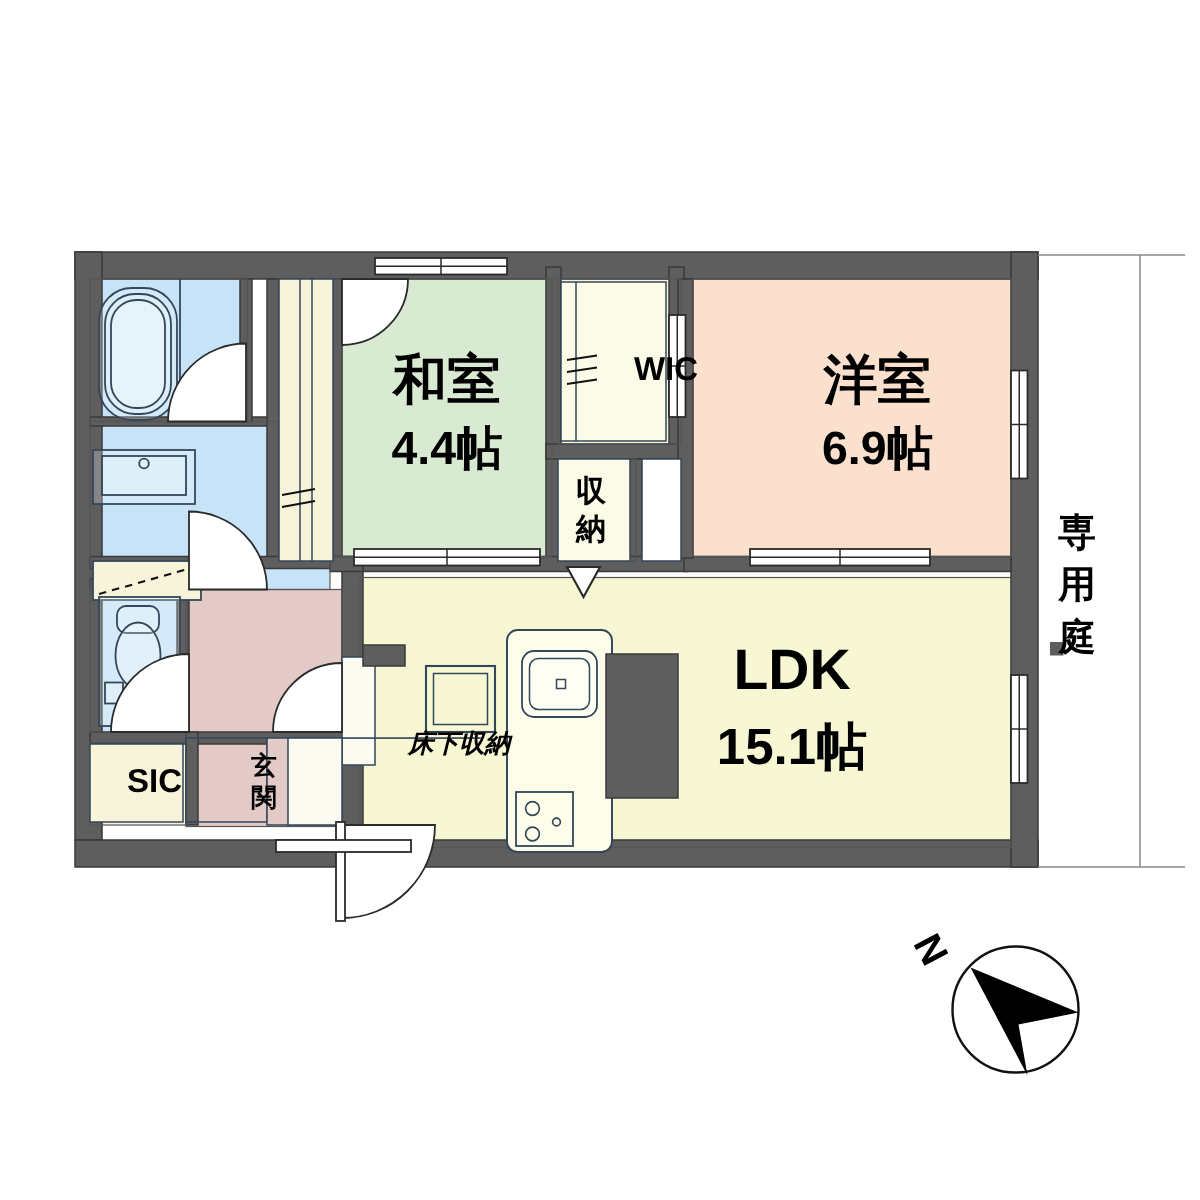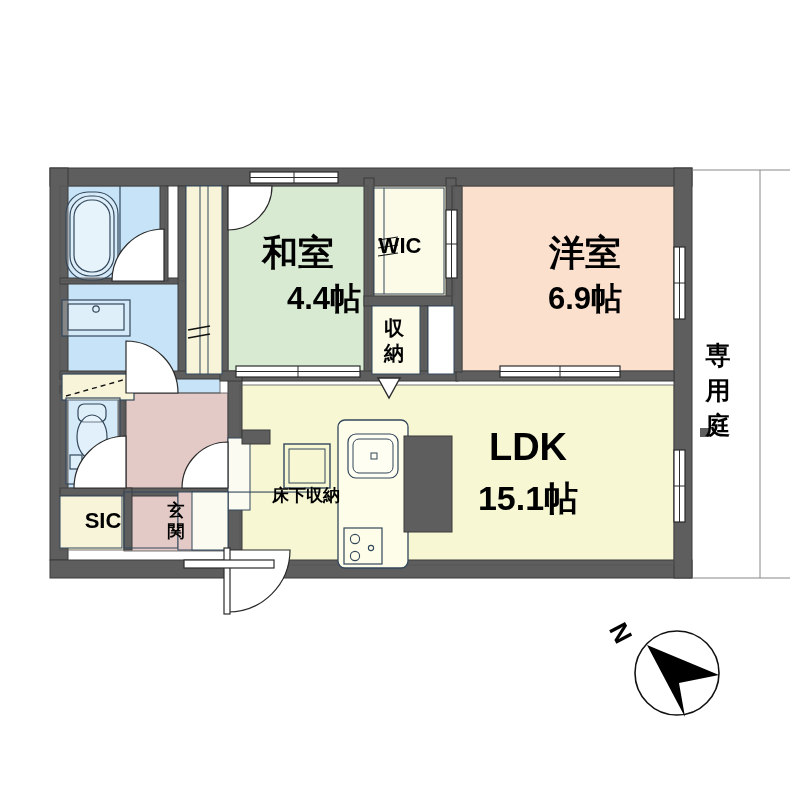--- a/index.html
+++ b/index.html
@@ -170,42 +170,42 @@
         <line x1="760" y1="170" x2="760" y2="578" stroke="#888" stroke-width="1"></line>
       </g>
       <g>
         <circle cx="677" cy="673" r="42" fill="#ffffff" stroke="#111" stroke-width="1.6"></circle>
         <path d="M 647 645 L 719 675 L 679 683 L 685 717 Z" fill="#000000"></path>
         <text x="633" y="637" fill="#000" font-size="26" font-weight="bold" font-family="&quot;Liberation Sans&quot;, sans-serif" transform="rotate(-118 633 637)">N</text>
       </g>
     </svg><div class="lbl" style="font-size: 36px; left: 0px; top: 233.68px; width: 800px; text-align: left;">
       <span style="position: absolute; left: 298px; transform: translateX(-50%);">和室</span>
     </div><div class="lbl" style="font-size: 31px; left: 0px; top: 282.78px; width: 800px; text-align: left;">
-      <span style="position: absolute; left: 298px; transform: translateX(-50%); margin-left: 26px;">4.4帖</span>
+      <span style="position: absolute; left: 298px; transform: translateX(-50%);">4.4帖</span>
     </div><div class="lbl" style="font-size: 22px; left: 0px; top: 234.36px; width: 800px; text-align: left;">
-      <span style="position: absolute; left: 400px; transform: translateX(-50%); text-align: right;">WIC</span>
+      <span style="position: absolute; left: 444px; transform: translateX(-50%); text-align: right;">WIC</span>
     </div><div class="lbl" style="font-size: 20px; left: 0px; top: 317.6px; width: 800px; text-align: left;">
       <span style="position: absolute; left: 394px; transform: translateX(-50%);">収</span>
     </div><div class="lbl" style="font-size: 20px; left: 0px; top: 342.6px; width: 800px; text-align: left;">
       <span style="position: absolute; left: 394px; transform: translateX(-50%);">納</span>
     </div><div class="lbl" style="font-size: 36px; left: 0px; top: 233.68px; width: 800px; text-align: left;">
       <span style="position: absolute; left: 585px; transform: translateX(-50%);">洋室</span>
     </div><div class="lbl" style="font-size: 31px; left: 0px; top: 282.78px; width: 800px; text-align: left;">
       <span style="position: absolute; left: 585px; transform: translateX(-50%); text-align: center;">6.9帖</span>
     </div><div class="lbl" style="font-size: 38px; left: 0px; top: 428.44px; width: 800px; text-align: left;">
       <span style="position: absolute; left: 528px; transform: translateX(-50%);">LDK</span>
     </div><div class="lbl" style="font-size: 34px; left: 0px; top: 480.92px; width: 800px; text-align: left;">
       <span style="position: absolute; left: 528px; transform: translateX(-50%); text-align: right;">15.1帖</span>
     </div><div class="lbl" style="font-size: 22px; left: 0px; top: 509.36px; width: 800px; text-align: left;">
       <span style="position: absolute; left: 103px; transform: translateX(-50%);">SIC</span>
     </div><div class="lbl" style="font-size: 17px; left: 0px; top: 502.46px; width: 800px; text-align: left;">
       <span style="position: absolute; left: 176px; transform: translateX(-50%);">玄</span>
     </div><div class="lbl" style="font-size: 17px; left: 0px; top: 523.46px; width: 800px; text-align: left;">
       <span style="position: absolute; left: 176px; transform: translateX(-50%);">関</span>
     </div><div class="lbl" style="font-size: 17px; left: 0px; top: 487.46px; width: 800px; text-align: left;">
-      <span style="position: absolute; left: 306px; transform: translateX(-50%);">床下収納</span>
+      <span style="position: absolute; left: 306px; transform: translateX(-50%); font-style: italic;">床下収納</span>
     </div><div class="lbl" style="font-size: 25px; left: 0px; top: 341.5px; width: 800px; text-align: left;">
       <span style="position: absolute; left: 718px; transform: translateX(-50%);">専</span>
     </div><div class="lbl" style="font-size: 25px; left: 0px; top: 376.5px; width: 800px; text-align: left;">
       <span style="position: absolute; left: 718px; transform: translateX(-50%);">用</span>
     </div><div class="lbl" style="font-size: 25px; left: 0px; top: 411.5px; width: 800px; text-align: left;">
       <span style="position: absolute; left: 718px; transform: translateX(-50%);">庭</span>
     </div></div>
 
 </body></html>

